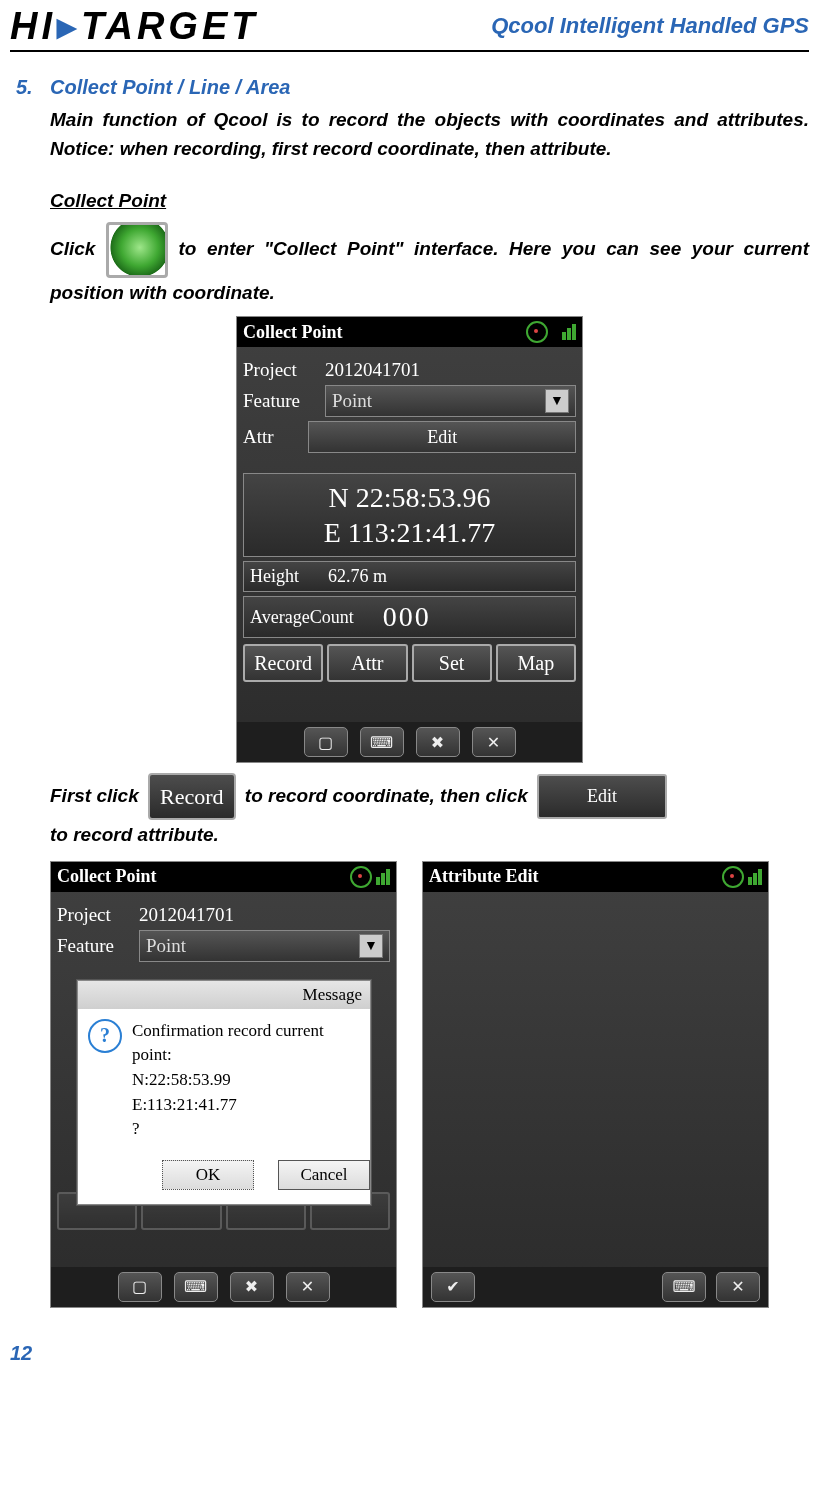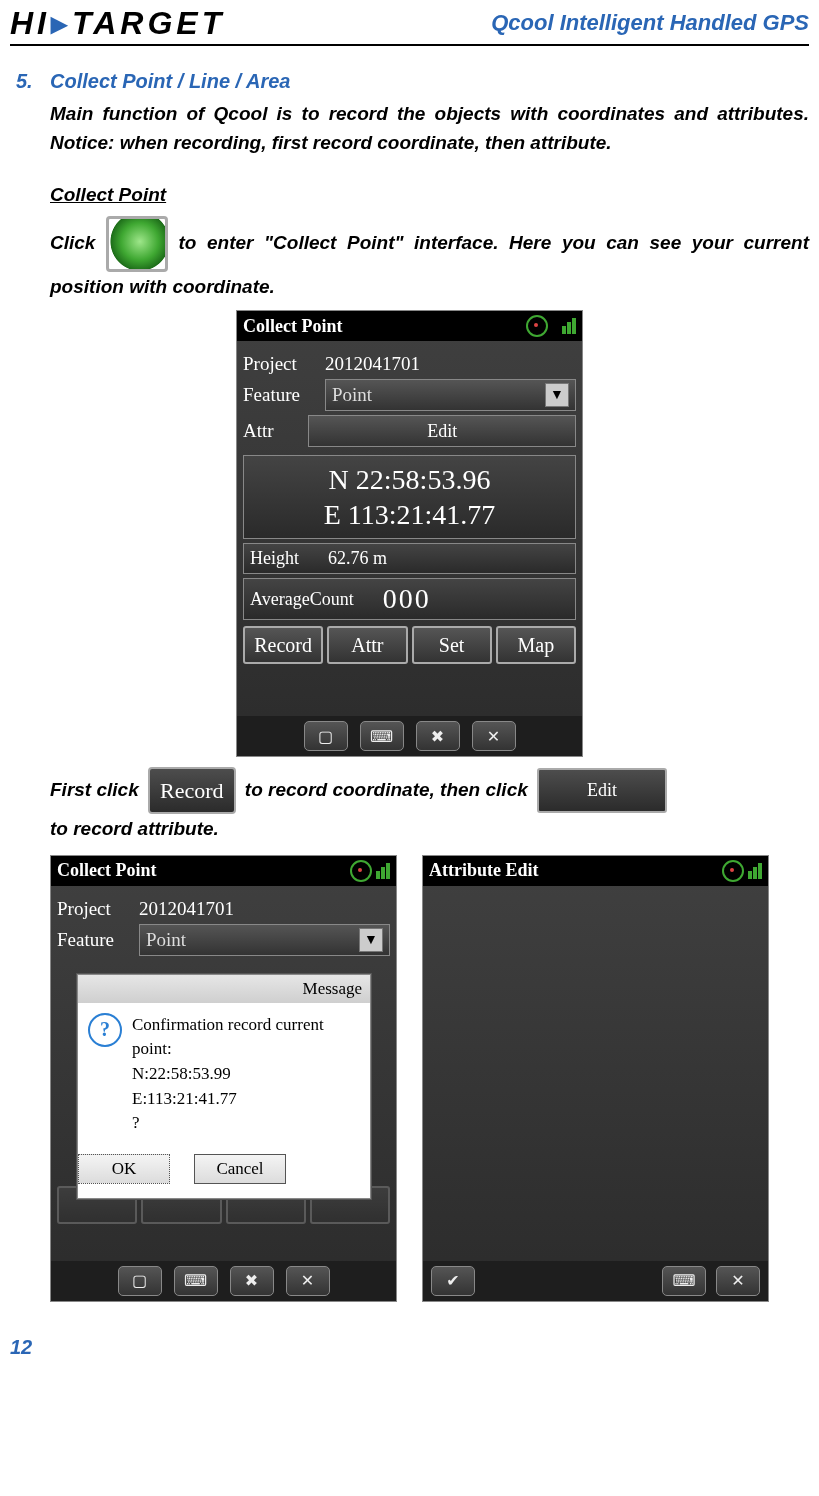--- a/index.html
+++ b/index.html
@@ -16,21 +16,21 @@
   .top-header {
     display: flex;
     align-items: center;
     justify-content: space-between;
     border-bottom: 2px solid #000;
     padding: 4px 0 2px 0;
     margin-bottom: 24px;
   }
   .logo {
     font-family: "Arial Black", Arial, sans-serif;
-    font-size: 32px;
+    font-size: 38px;
     font-style: italic;
     font-weight: 900;
     letter-spacing: 4px;
     color: #000;
     display: flex;
     align-items: center;
   }
   .logo-arrow {
     color: #2a66b5;
     font-style: normal;
@@ -180,21 +180,21 @@
   .full-btn {
     background: linear-gradient(#555,#333);
     border:1px solid #888;
     height:30px; width:100%;
     color:#fff; font-size:18px;
     display:flex;align-items:center;justify-content:center;
   }
   .coord-box{
     border:1px solid #888;
     background: linear-gradient(#444,#2a2a2a);
-    margin-top:8px;
+    margin-top:20px;
     text-align:center;
     font-size:28px;
     line-height:1.25;
     padding:6px 0;
   }
   .panel{
     border:1px solid #888;
     background: linear-gradient(#444,#2a2a2a);
     margin-top:4px;
     padding:4px 6px;
@@ -246,21 +246,21 @@
     display:flex; gap:10px; padding:10px 10px 6px 10px;
   }
   .q-icon{
     width:30px;height:30px;border-radius:50%;border:2px solid #2a7fd4;
     color:#2a7fd4; font-weight:bold; font-size:20px;
     display:flex;align-items:center;justify-content:center;
     flex-shrink:0;
   }
   .dlg-lines{line-height:1.45;}
   .dlg-btns{
-    display:flex; justify-content:flex-start; gap:24px;
+    display:flex; justify-content:flex-end; gap:24px;
     padding:12px 0 14px 0;
   }
   .dlg-btn{
     width:90px;height:28px;
     border:1px dotted #555;
     background:linear-gradient(#f4f4f4,#dcdcdc);
     display:flex;align-items:center;justify-content:center;
   }
   .dlg-btn.solid{border:1px solid #555;}
 

